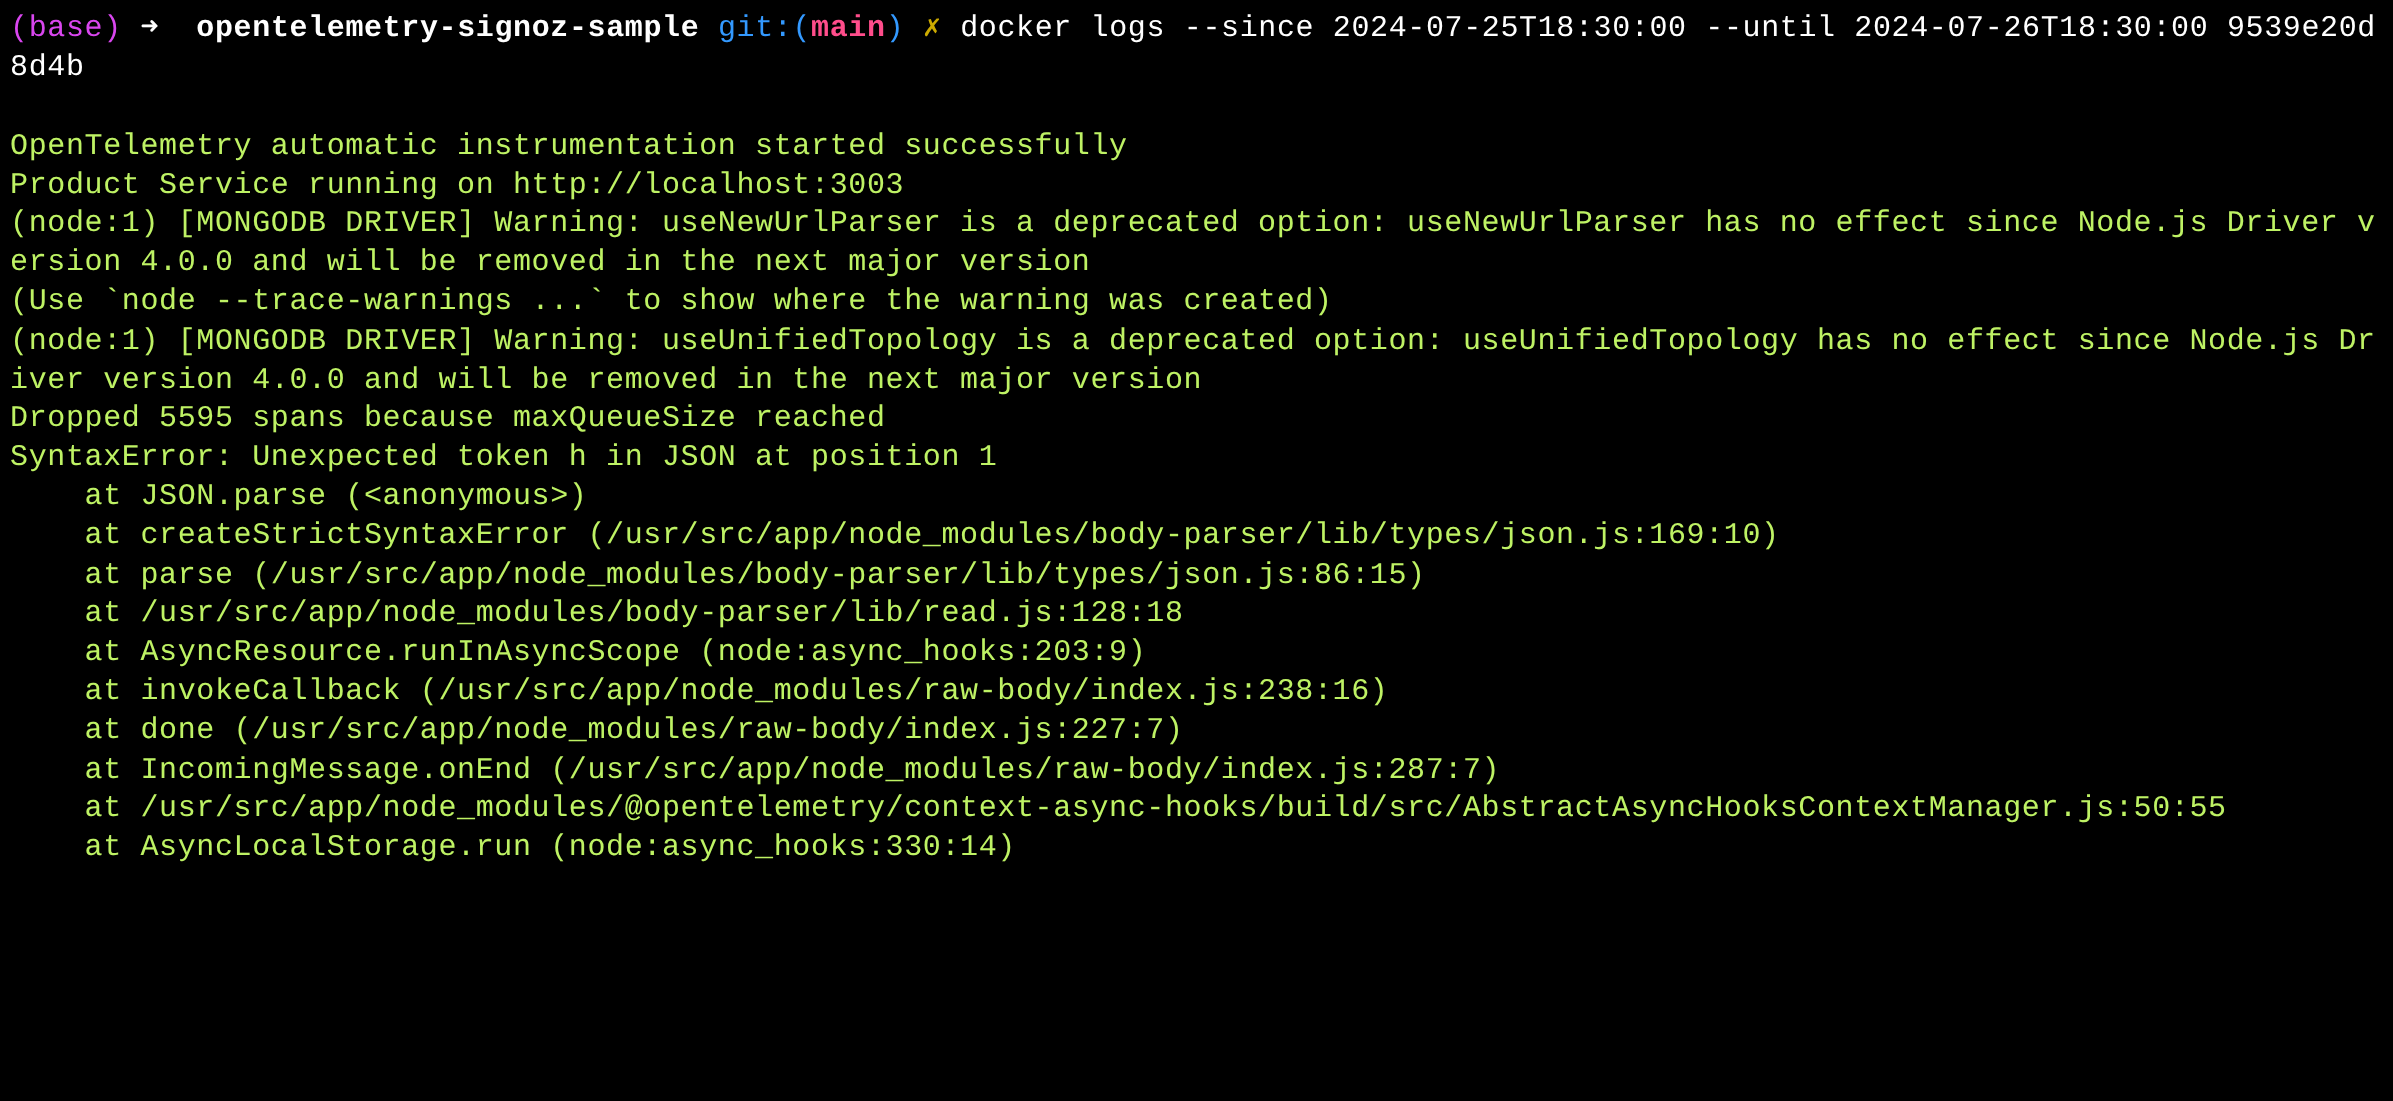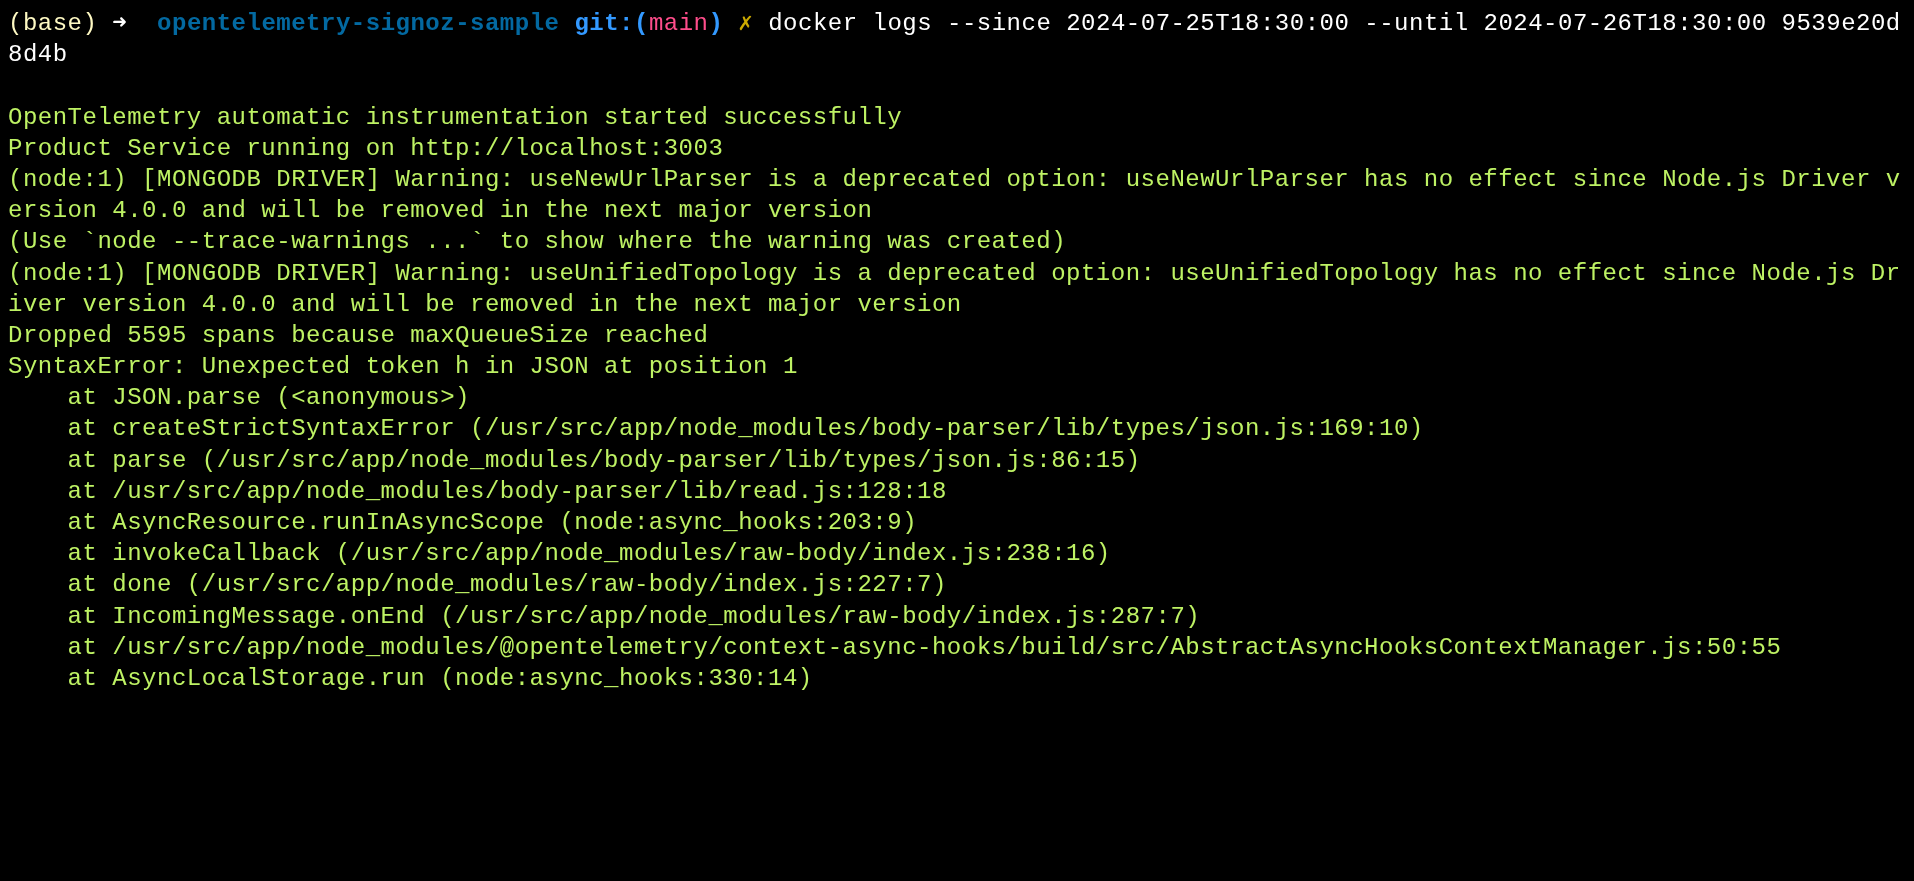--- a/index.html
+++ b/index.html
@@ -18,36 +18,36 @@
     height: 881px;
     overflow: hidden;
     font-weight: 500;
     letter-spacing: 0.5px;
   }
   .terminal {
     white-space: pre-wrap;
     word-break: break-all;
   }
   .prompt-base {
-    color: #fef9c3;
+    color: #d946ef;
   }
   .prompt-arrow {
     color: #ffffff;
   }
   .prompt-dir {
-    color: #0369a1;
+    color: #ffffff;
     font-weight: bold;
   }
   .prompt-git {
     color: #3399ff;
-    font-weight: bold;
+    font-weight: normal;
   }
   .prompt-branch {
     color: #ff4d8b;
-    font-weight: normal;
+    font-weight: bold;
   }
   .prompt-x {
     color: #ccaa00;
     font-weight: bold;
   }
   .cmd {
     color: #ffffff;
   }
   .output {
     color: #bef264;

